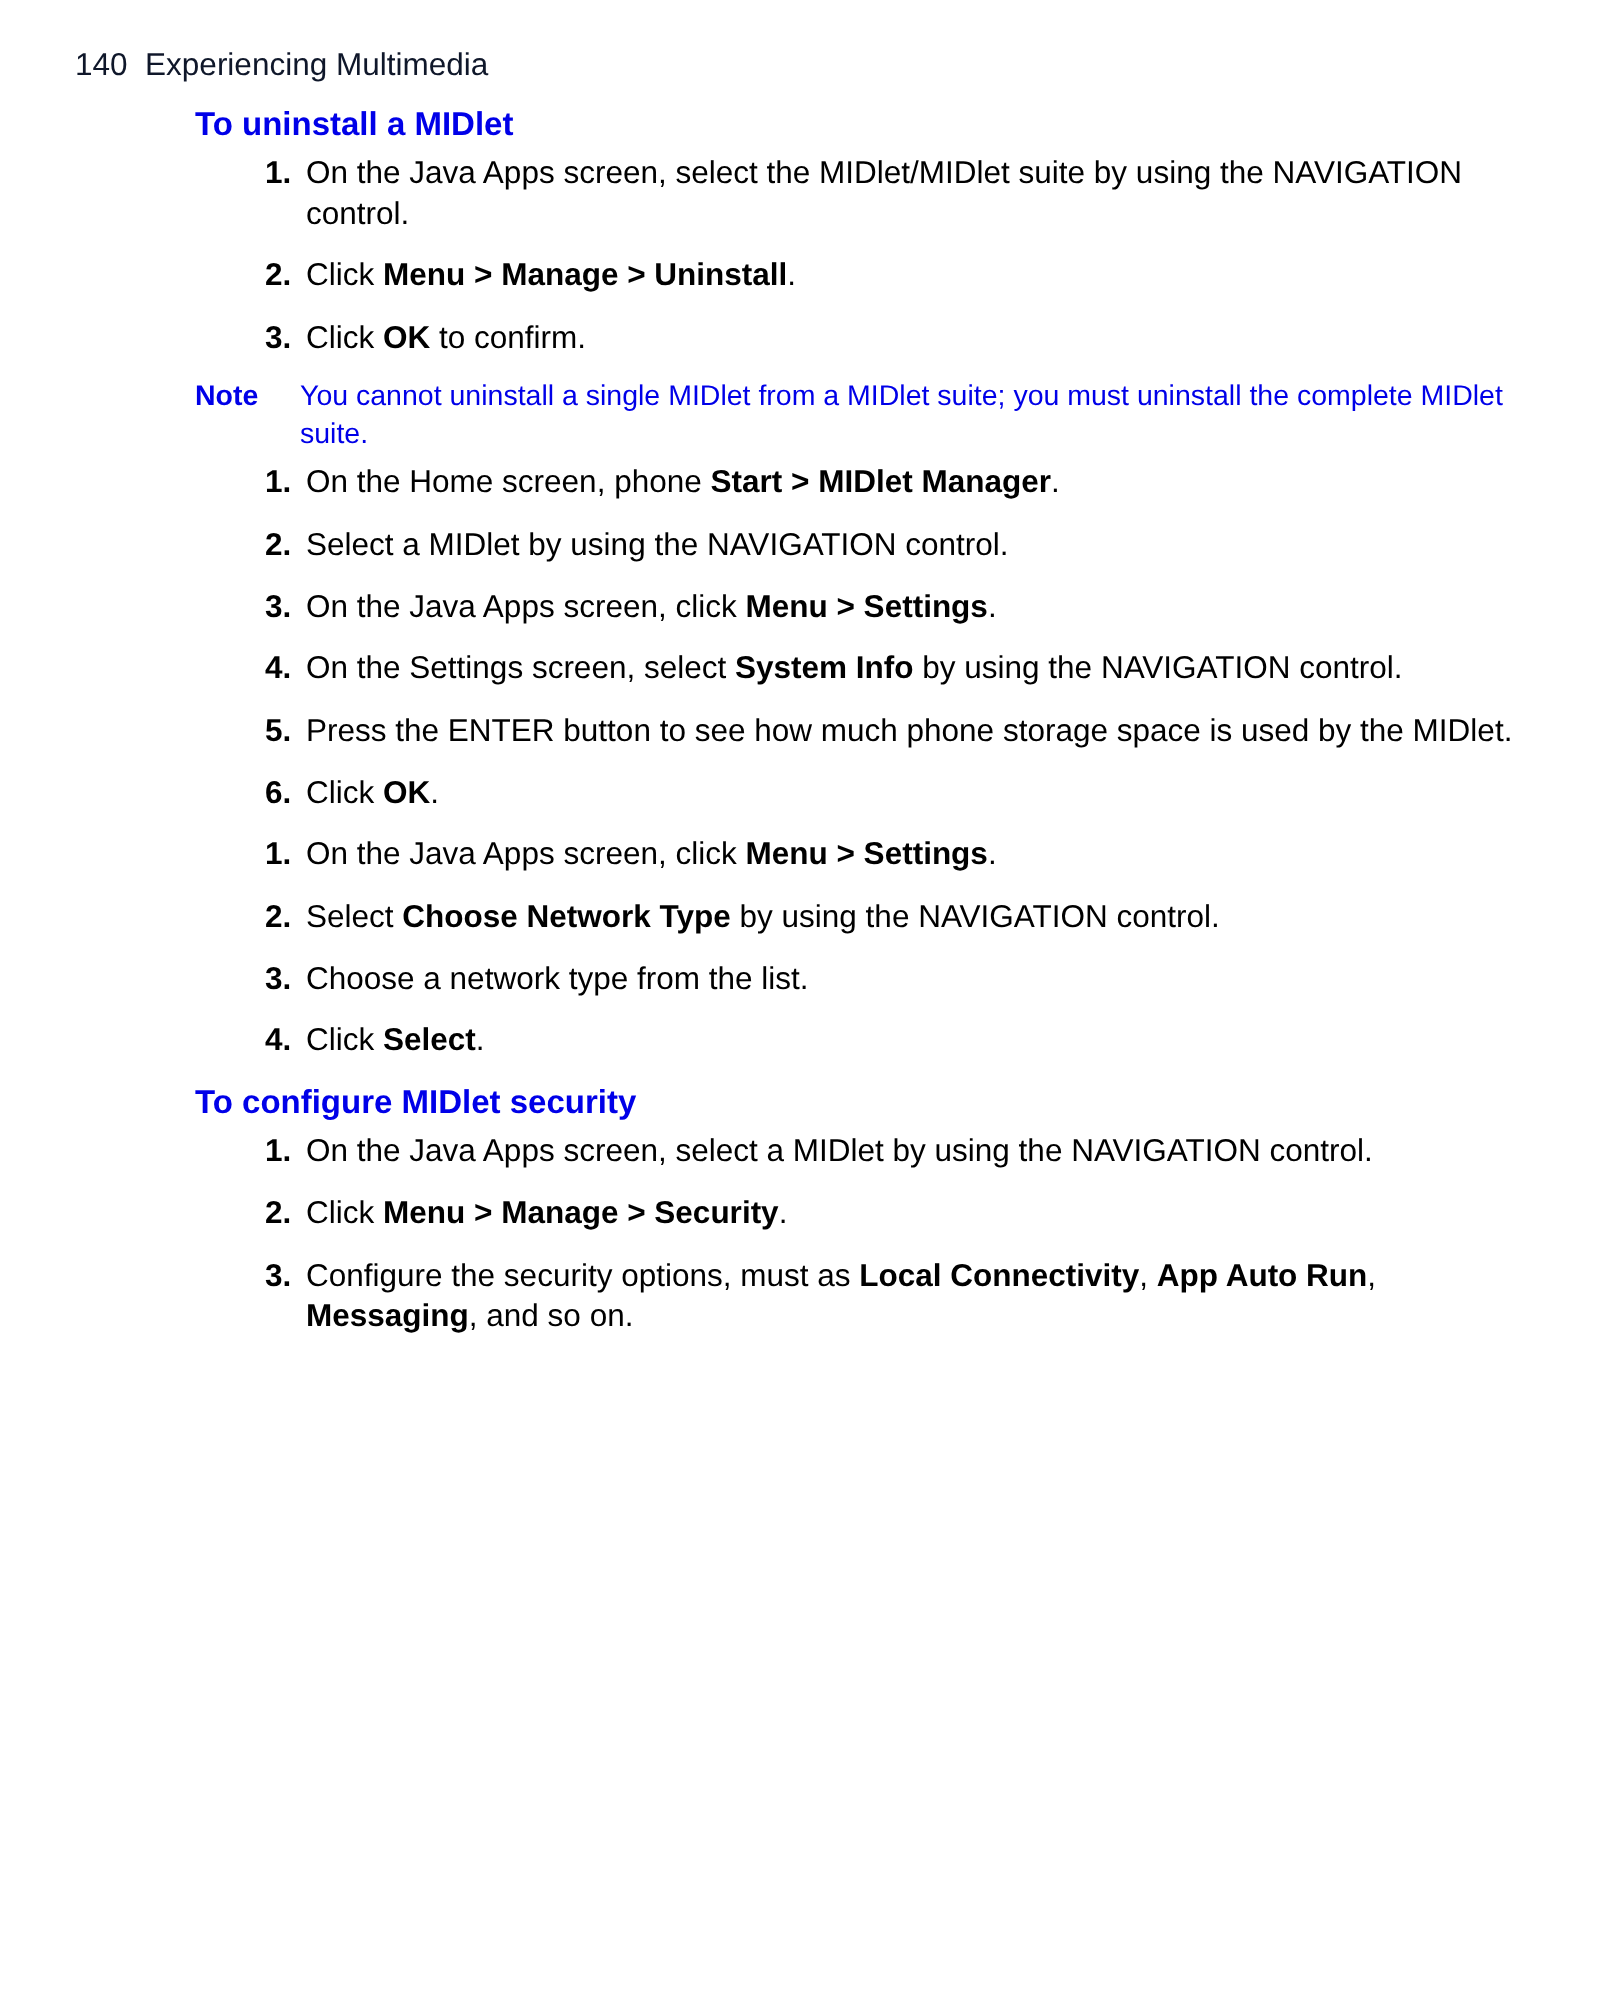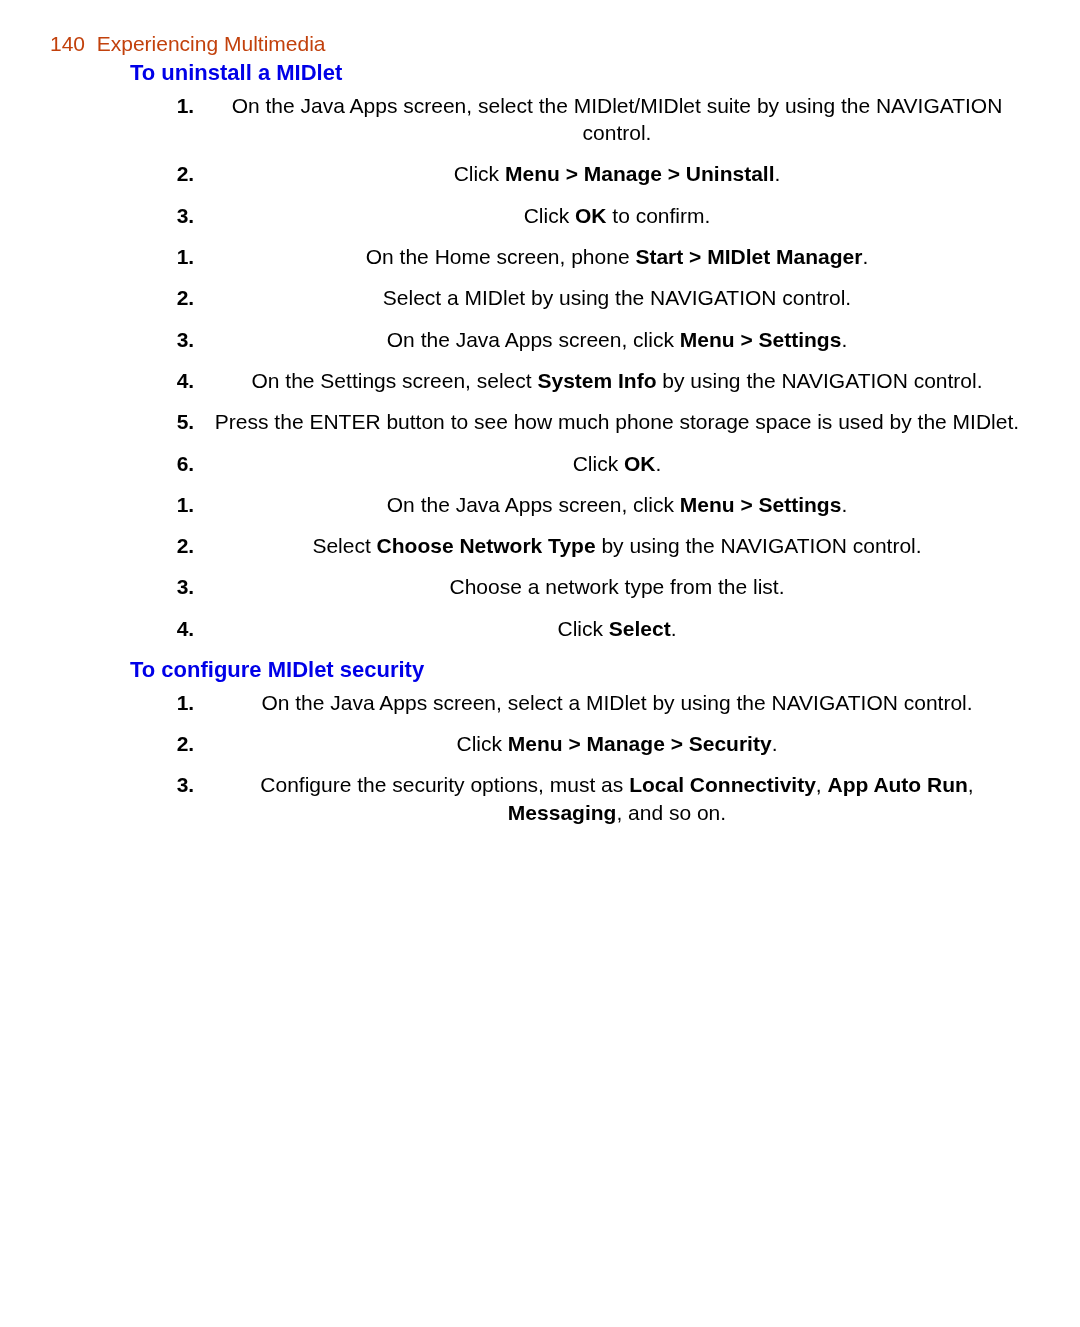--- a/index.html
+++ b/index.html
@@ -7,44 +7,43 @@
     font-size: 21px;
     line-height: 1.3;
     color: #000;
     margin: 0;
     padding: 30px 50px 60px 50px;
     width: 1080px;
     box-sizing: border-box;
     background: #fff;
   }
   .page-header {
-    color: #c2410c;
+    color: #0f172a;
     font-size: 21px;
-    margin-bottom: 2px;
+    margin-bottom: 12px;
   }
   .content {
     margin-left: 80px;
   }
   .sec-heading {
     color: #0000e8;
     font-weight: bold;
     font-size: 22px;
     margin-bottom: 4px;
   }
   .intro {
     margin: 0 0 12px 0;
   }
   ol {
     margin: 0 0 6px 0;
     padding-left: 70px;
   }
   ol li {
     margin-bottom: 14px;
     padding-left: 4px;
-    text-align: center;
   }
   ol li::marker {
     font-weight: bold;
   }
   b { font-weight: bold; }
   .note-block {
     display: flex;
     color: #0000e8;
     font-size: 19px;
     margin-top: 6px;
@@ -67,20 +66,24 @@
 </div>
 
 <div class="content">
 
   <div class="sec-heading">To uninstall a MIDlet</div>
   <ol>
     <li>On the Java Apps screen, select the MIDlet/MIDlet suite by using the NAVIGATION control.</li>
     <li><span>Click </span><b>Menu &gt; Manage &gt; Uninstall</b><span>.</span></li>
     <li><span>Click </span><b>OK</b><span> to confirm.</span></li>
   </ol>
+  <div class="note-block">
+    <div class="note-label">Note</div>
+    <div class="note-text">You cannot uninstall a single MIDlet from a MIDlet suite; you must uninstall the complete MIDlet suite.</div>
+  </div>
 
   <ol>
     <li><span>On the Home screen, phone </span><b>Start &gt; MIDlet Manager</b><span>.</span></li>
     <li>Select a MIDlet by using the NAVIGATION control.</li>
     <li><span>On the Java Apps screen, click </span><b>Menu &gt; Settings</b><span>.</span></li>
     <li><span>On the Settings screen, select </span><b>System Info</b><span> by using the NAVIGATION control.</span></li>
     <li>Press the ENTER button to see how much phone storage space is used by the MIDlet.</li>
     <li><span>Click </span><b>OK</b><span>.</span></li>
   </ol>
 

